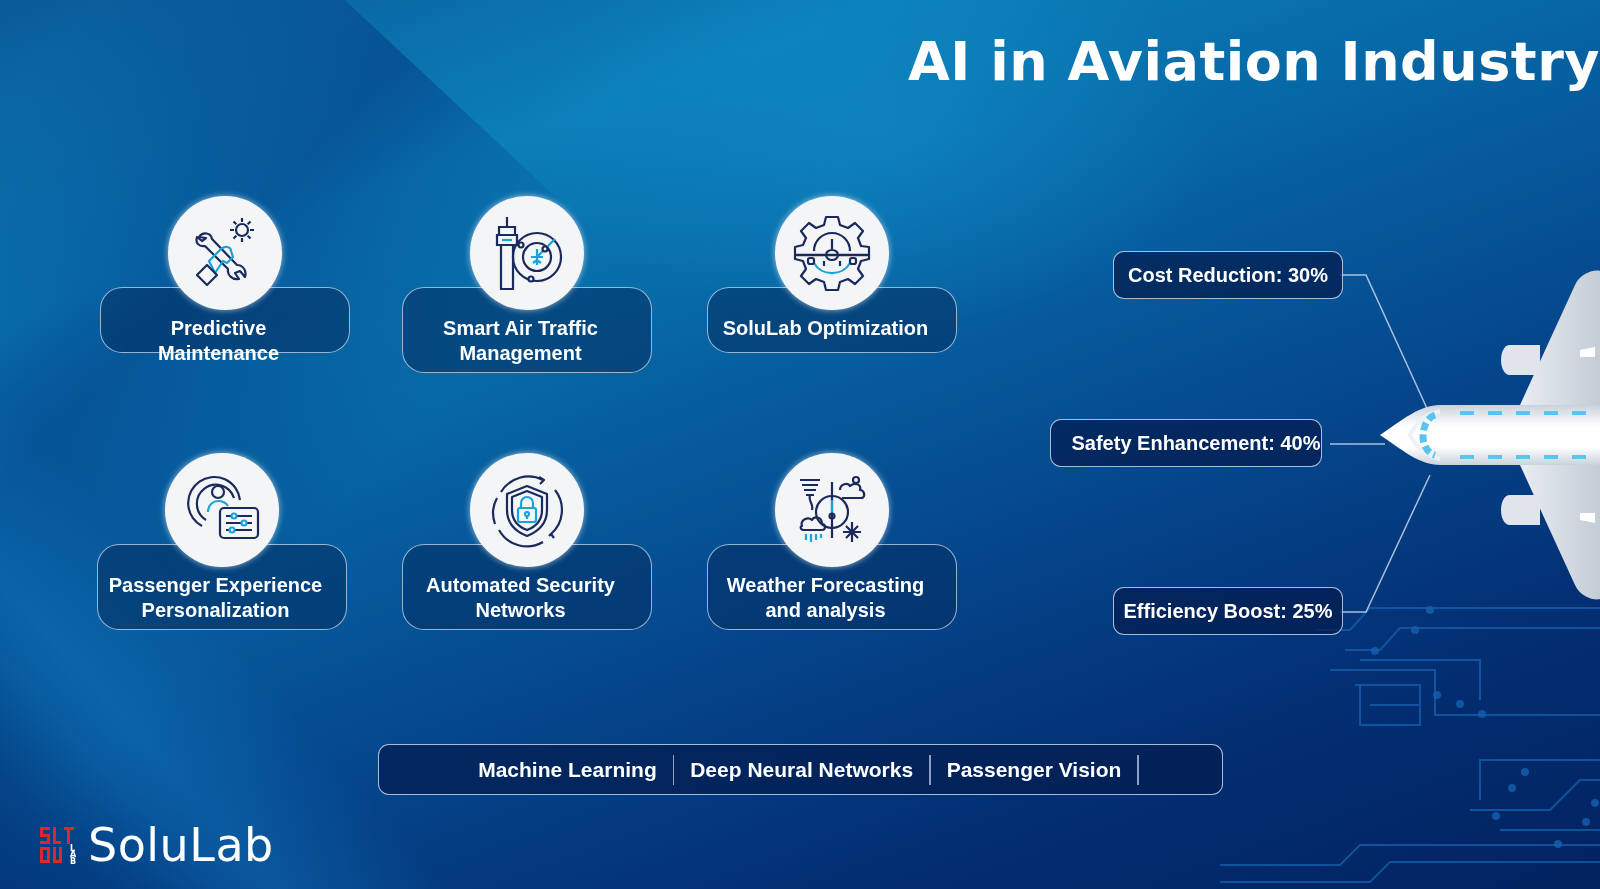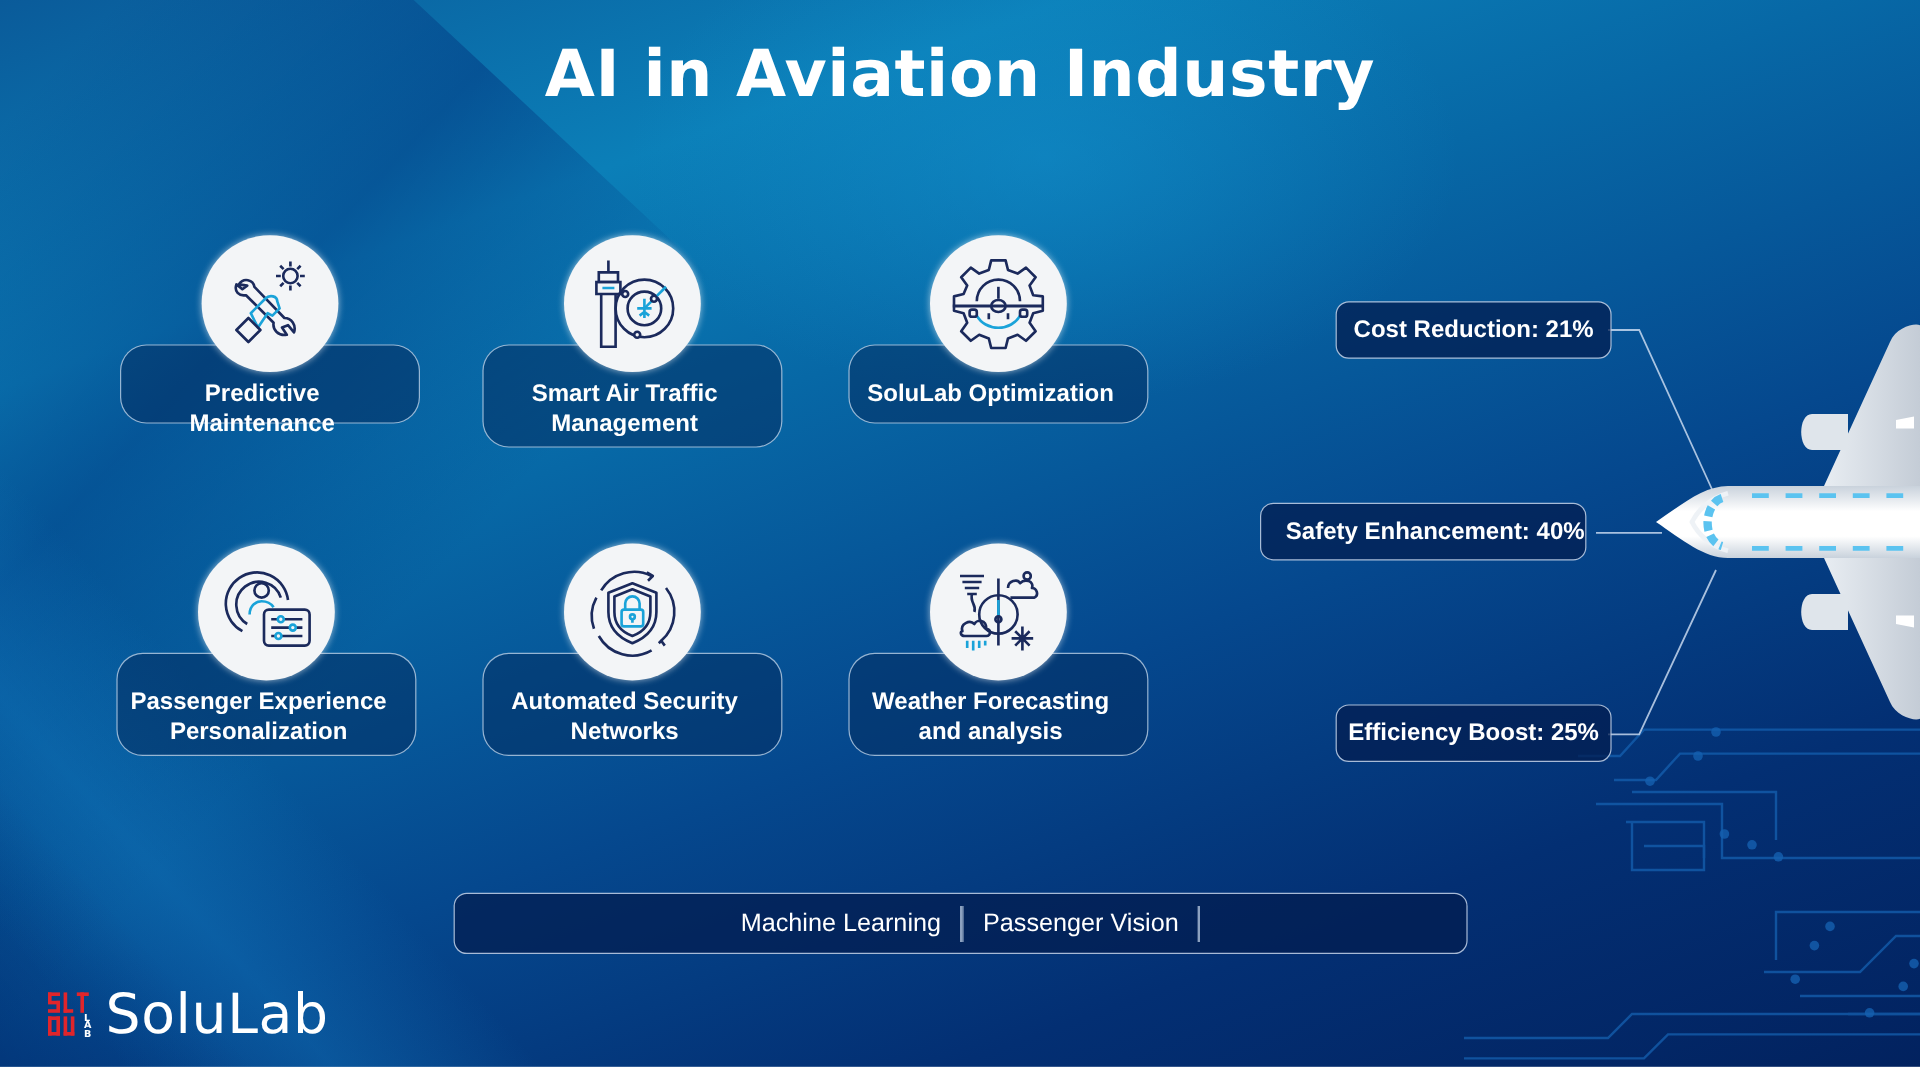--- a/index.html
+++ b/index.html
@@ -22,21 +22,21 @@
   .stripe-c {
     left: -180px; top: 420px; width: 320px; height: 900px;
     background: linear-gradient(90deg, rgba(0,35,100,0) 0%, rgba(0,35,100,0.45) 50%, rgba(0,35,100,0) 100%);
     transform: rotate(-42deg);
   }
   .glow {
     position: absolute; left: 520px; top: -80px; width: 700px; height: 420px;
     background: radial-gradient(ellipse at center, rgba(20,150,210,0.45) 0%, rgba(20,150,210,0) 70%);
   }
   .title {
-    position: absolute; left: 0; right: 0; top: 30px; text-align: center;
+    position: absolute; left: 0; right: 0; top: 30px; text-align: right;
     color: #ffffff; font-size: 54px; font-weight: bold; letter-spacing: 0.5px;
     font-family: "DejaVu Sans", sans-serif;
   }
   .card { position: absolute; width: 250px; }
   .card .circle {
     position: absolute; left: 50%; top: 0; margin-left: -57px;
     width: 114px; height: 114px; border-radius: 50%;
     background: #f3f5f7; box-shadow: 0 0 6px rgba(255,255,255,0.6);
     z-index: 2; display: flex; align-items: center; justify-content: center;
   }
@@ -53,21 +53,21 @@
     background: rgba(3,30,80,0.75);
     color: #ffffff; font-size: 20px; font-weight: bold;
     display: flex; align-items: center; justify-content: center; white-space: nowrap;
   }
   .techbar {
     position: absolute; left: 378px; top: 744px; width: 845px; height: 51px;
     box-sizing: border-box; border: 1.5px solid rgba(210,225,245,0.8); border-radius: 11px;
     background: rgba(3,30,80,0.75);
     display: flex; align-items: center; justify-content: center;
   }
-  .tech-item { color: #ffffff; font-size: 21px; font-weight: normal; padding: 0 16px; }
+  .tech-item { color: #ffffff; font-size: 21px; font-weight: bold; padding: 0 16px; }
   .tech-sep { width: 1.5px; height: 30px; background: rgba(200,215,235,0.7); }
   .logo { position: absolute; left: 40px; top: 818px; display: flex; align-items: center; }
   .logo-mark { width: 40px; height: 40px; margin-right: 8px; }
   .logo-text { color: #ffffff; font-size: 46px; font-family: "DejaVu Sans", sans-serif; letter-spacing: 0.5px; }
   svg { display: block; }
 </style>
 </head>
 <body>
 
 <div class="stripe stripe-a"></div>
@@ -220,21 +220,21 @@
 </div>
 
 <svg style="position:absolute;left:1330px;top:270px;" width="150" height="350" viewBox="0 0 150 350">
   <g stroke="rgba(210,225,245,0.8)" stroke-width="1.5" fill="none">
     <path d="M10 5 H36 L100 145"></path>
     <path d="M0 174 H55"></path>
     <path d="M10 342 H36 L100 205"></path>
   </g>
 </svg>
 
-<div class="stat" style="left:1113px;top:251px;width:230px;">Cost Reduction: 21%</div>
+<div class="stat" style="left:1113px;top:251px;width:230px;">Cost Reduction: 30%</div>
 <div class="stat" style="left:1050px;top:419px;width:272px;padding-left:20px;">Safety Enhancement: 40%</div>
 <div class="stat" style="left:1113px;top:587px;width:230px;">Efficiency Boost: 25%</div>
 
 <svg style="position:absolute;left:1380px;top:265px;" width="220" height="360" viewBox="0 0 220 360">
   <defs>
     <linearGradient id="bodyg" x1="0" y1="0" x2="0" y2="1">
       <stop offset="0" stop-color="#c9d2dc"></stop>
       <stop offset="0.35" stop-color="#ffffff"></stop>
       <stop offset="0.7" stop-color="#ffffff"></stop>
       <stop offset="1" stop-color="#c9d2dc"></stop>
@@ -258,20 +258,21 @@
 
   <path d="M55 150 C40 155 38 185 55 190" fill="none" stroke="#5bc3f0" stroke-width="7" stroke-dasharray="8 4"></path>
 
   <path d="M80 148 H220" stroke="#5bc3f0" stroke-width="4" stroke-dasharray="14 14"></path>
   <path d="M80 192 H220" stroke="#5bc3f0" stroke-width="4" stroke-dasharray="14 14"></path>
 </svg>
 
 <div class="techbar">
   <span class="tech-item">Machine Learning</span>
   <span class="tech-sep"></span>
+  <span class="tech-item">Deep Neural Networks</span>
   <span class="tech-sep"></span>
   <span class="tech-item">Passenger Vision</span>
   <span class="tech-sep"></span>
 </div>
 
 <div class="logo">
   <svg class="logo-mark" viewBox="0 0 40 40">
     <g fill="#e0252b">
       <rect x="0" y="2" width="10" height="3"></rect>
         <rect x="0" y="2" width="3" height="9"></rect>

